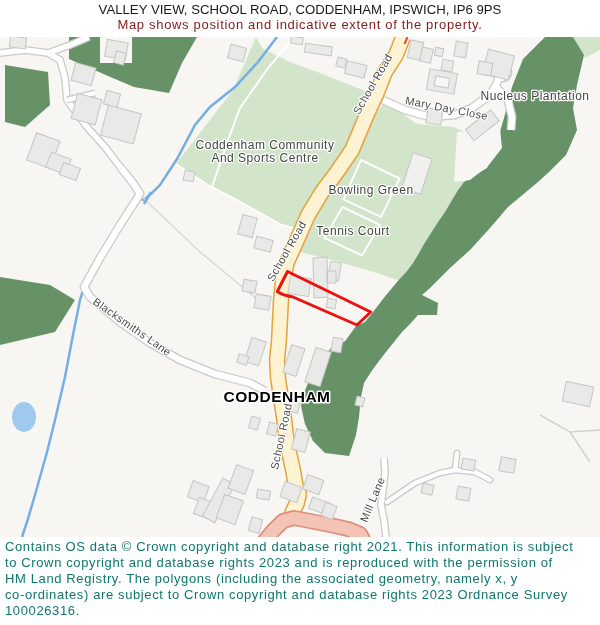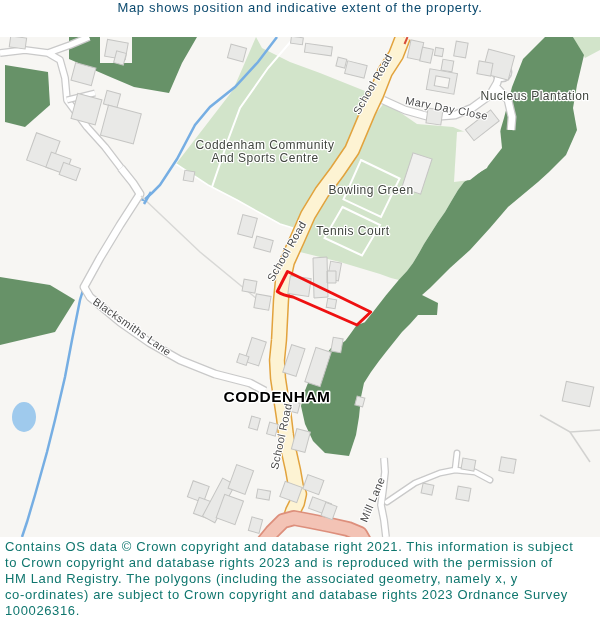--- a/index.html
+++ b/index.html
@@ -1,28 +1,29 @@
 <!DOCTYPE html>
 <html><head>
 <meta charset="utf-8">
 <style>
 html,body{margin:0;padding:0;background:#ffffff;}
 body{width:600px;height:625px;font-family:"Liberation Sans",sans-serif;position:relative;overflow:hidden;}
 .hdr{position:absolute;top:0;left:0;width:600px;text-align:center;}
 .h1{font-size:13.2px;color:#1a1a1a;line-height:14px;margin-top:3px;}
-.h2{font-size:13px;letter-spacing:0.68px;color:#0c4a6e;line-height:14px;margin-top:1px;}
+.h2{font-size:13px;letter-spacing:0.68px;color:#7f1d1d;line-height:14px;margin-top:1px;}
 .ftr{position:absolute;top:539px;left:5px;width:594px;font-size:13px;letter-spacing:0.62px;line-height:16px;color:#0f766e;}
 #map{position:absolute;top:37px;left:0;}
 .lbl{font-size:12px;letter-spacing:0.5px;fill:#41463f;stroke:#ffffff;stroke-width:2.5px;paint-order:stroke;stroke-linejoin:round;}
 .rd{font-size:11px;letter-spacing:0.4px;fill:#4a4a4a;stroke:#ffffff;stroke-width:2.2px;paint-order:stroke;stroke-linejoin:round;}
 </style>
 </head>
 <body>
 
 <div class="hdr">
+    <div class="h1">VALLEY VIEW, SCHOOL ROAD, CODDENHAM, IPSWICH, IP6 9PS</div>
 
 <div class="h2">Map shows position and indicative extent of the property.</div>
   </div>
 
 <svg id="map" width="600" height="500" viewBox="0 37 600 500">
 
 <rect x="0" y="37" width="600" height="500" fill="#f7f6f3"></rect>
 
 <polygon points="256,37 262,48 290,62 320,73 350,85 370,93 344,150 322,185 305,205 293,228 280,224 262,214 237,200 208,185 176,164 233,90" fill="#d2e4ca"></polygon>
 

